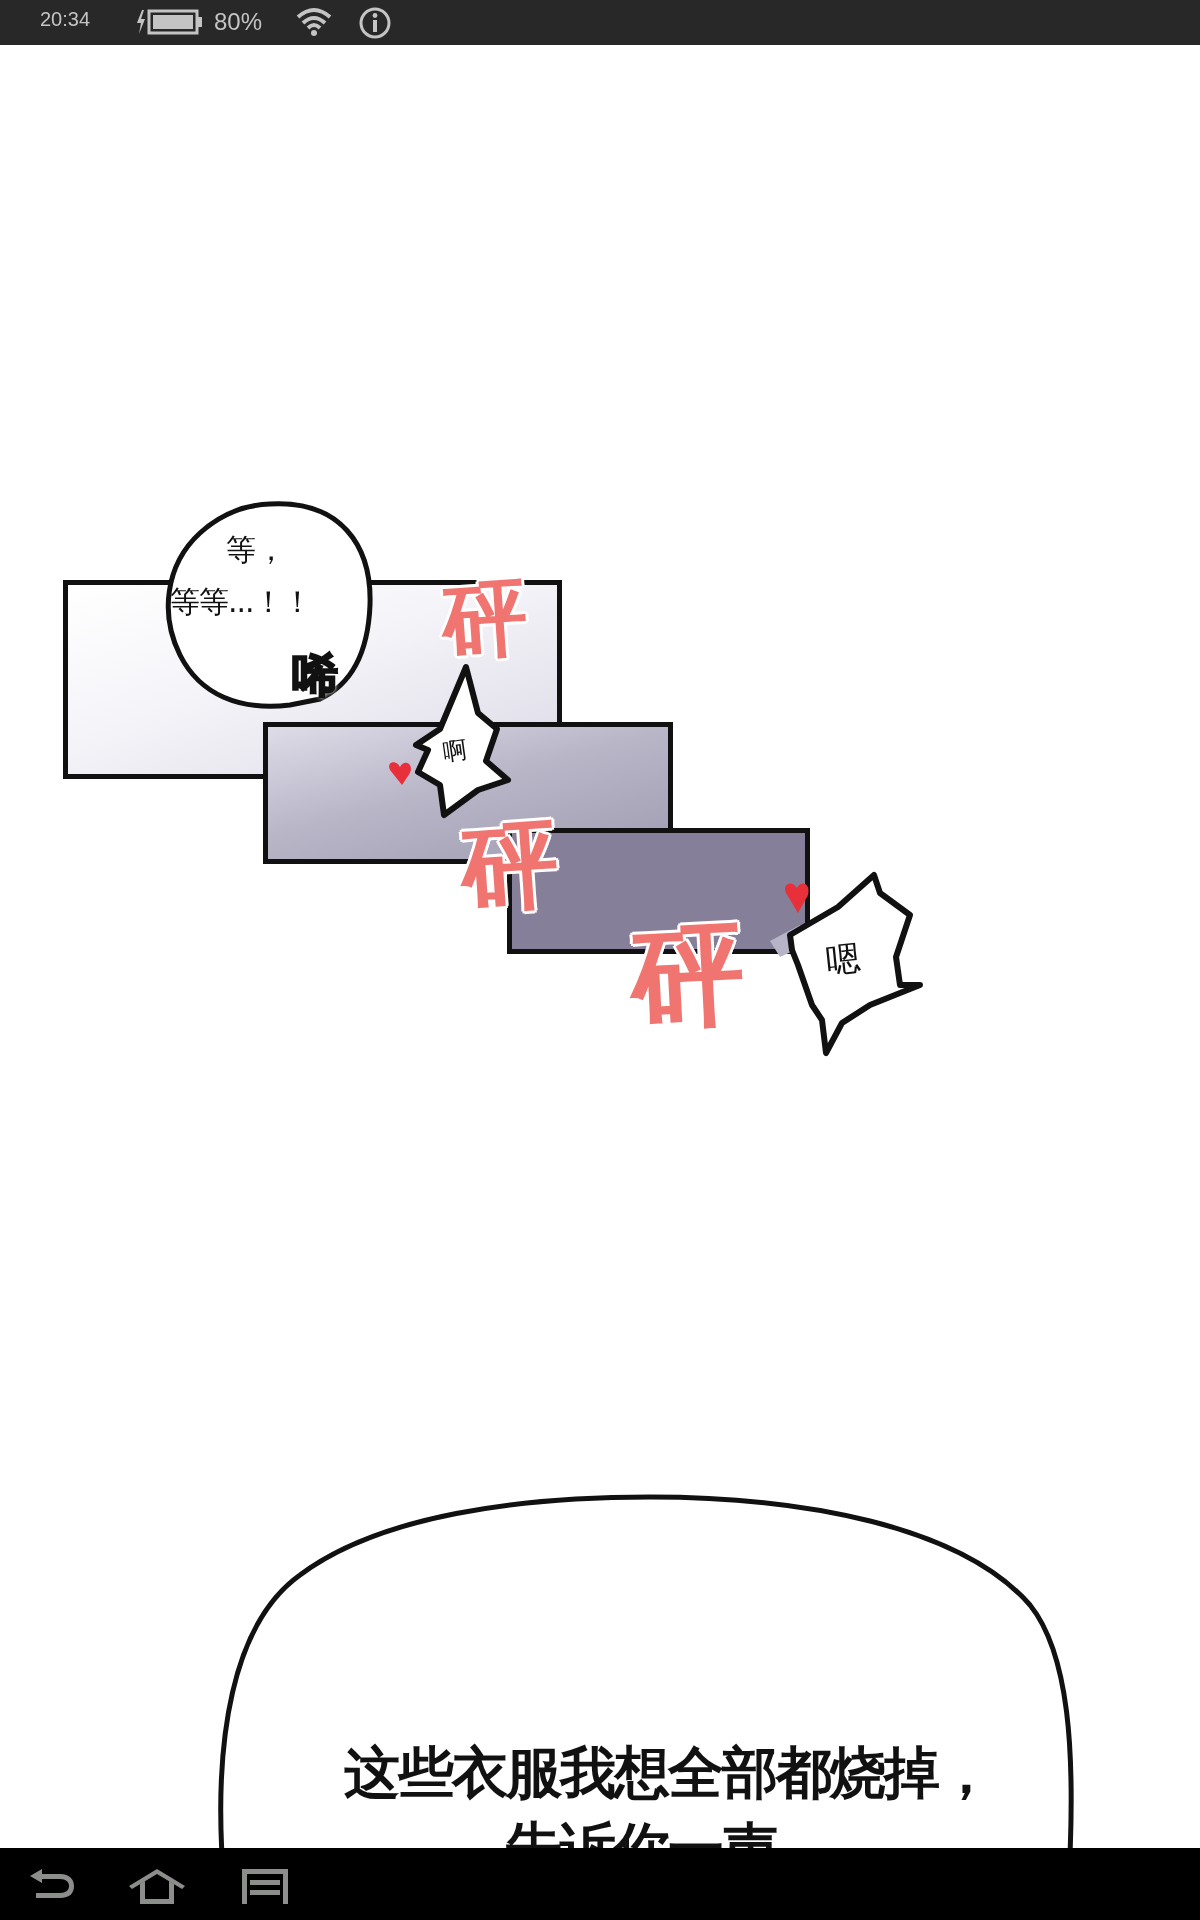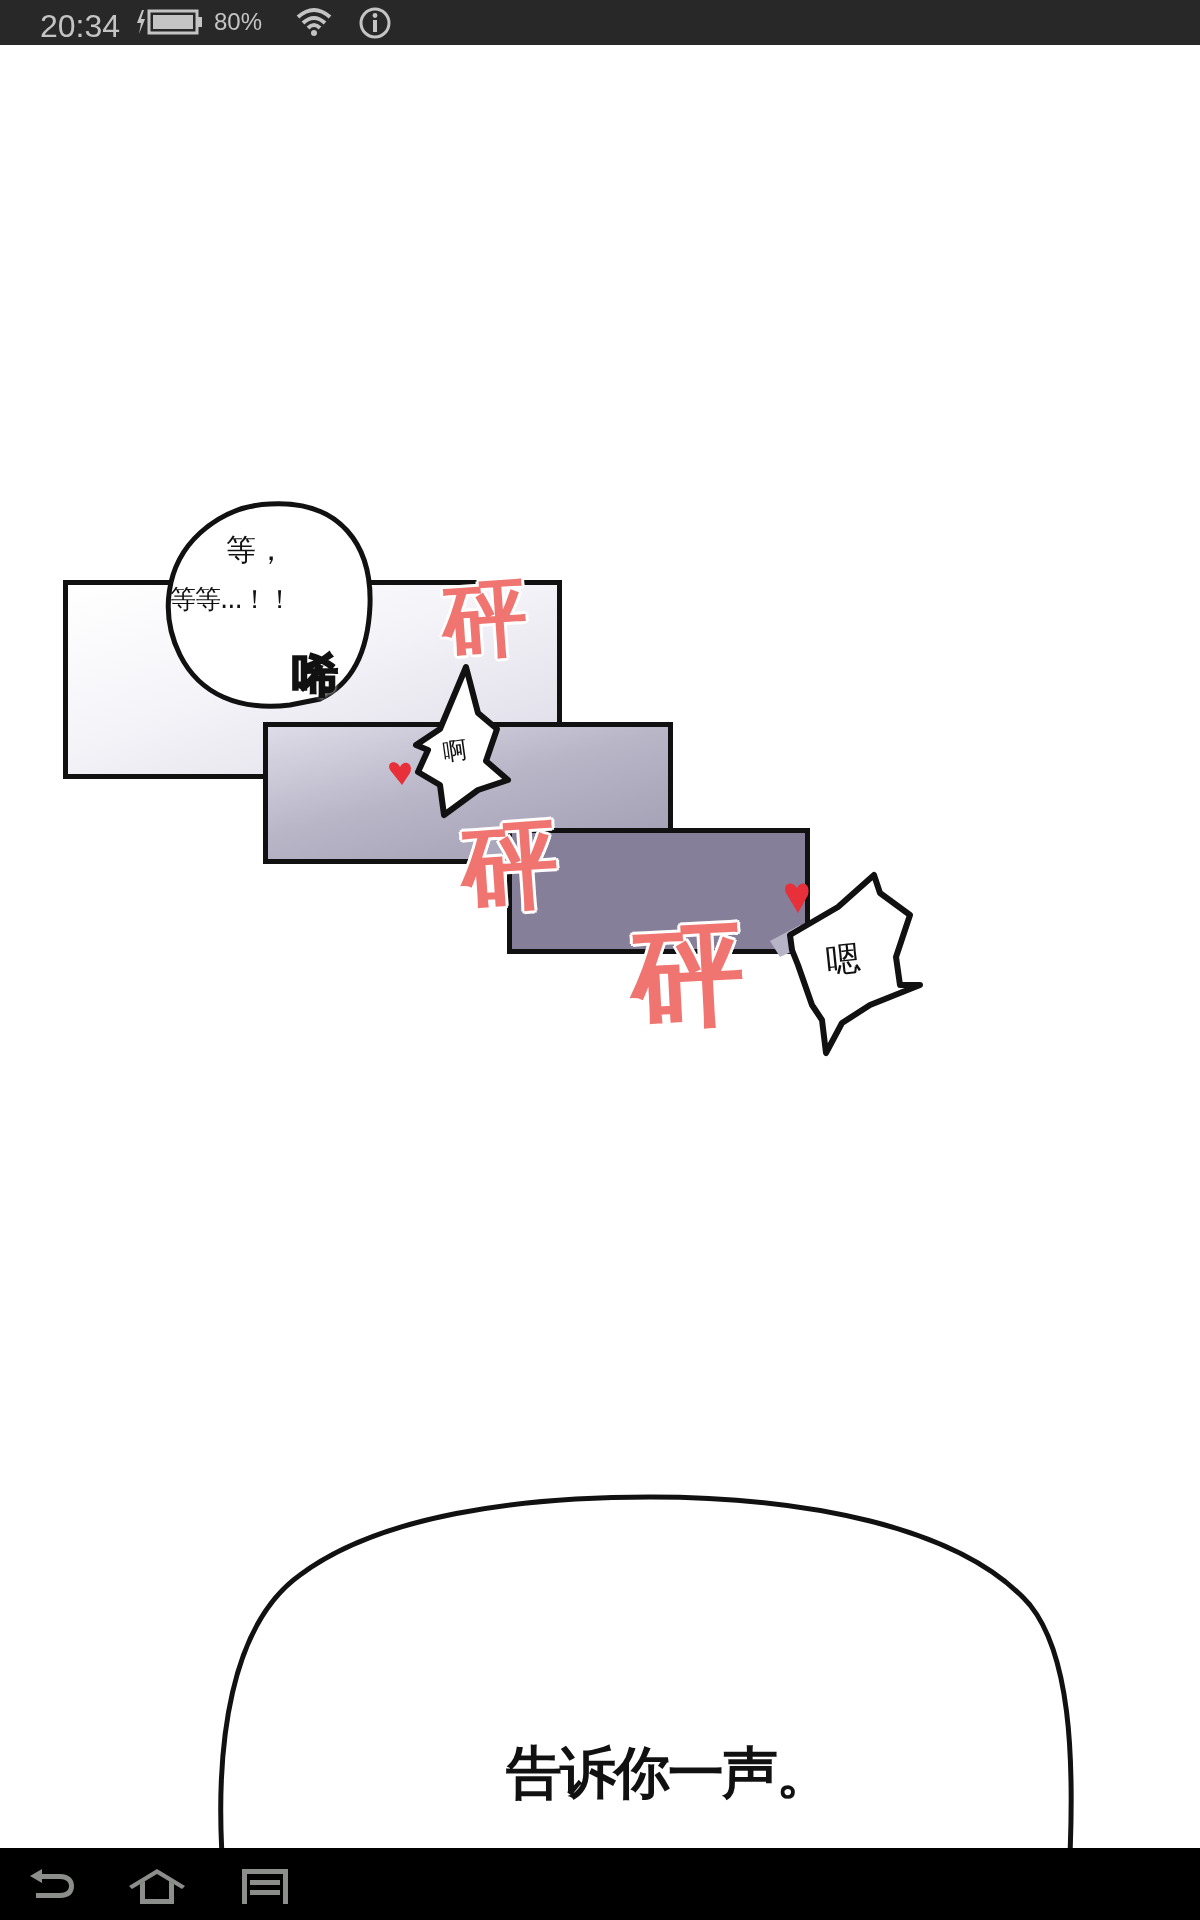--- a/index.html
+++ b/index.html
@@ -1,34 +1,34 @@
 <!DOCTYPE html>
 <html><head>
 <meta charset="utf-8">
 <style>
   html, body { margin:0; padding:0; }
   body { width:1200px; height:1920px; position:relative; overflow:hidden; background:#ffffff; font-family:"DejaVu Sans", sans-serif; }
   .statusbar { position:absolute; left:0; top:0; width:1200px; height:45px; background:#282828; color:#c4c4c4; }
-  .sb-time { position:absolute; left:40px; top:8px; font-size:32px; font-family:"Liberation Sans", sans-serif;text-align:center; }
+  .sb-time { position:absolute; left:40px; top:8px; font-size:20px; font-family:"Liberation Sans", sans-serif;text-align:center; }
   .sb-batt { position:absolute; left:136px; top:9px; width:70px; height:26px; }
   .sb-pct { position:absolute; left:214px; top:8px; font-size:24px; font-family:Liberation Sans, sans-serif; }
   .sb-wifi { position:absolute; left:296px; top:7px; width:36px; height:30px; }
   .sb-info { position:absolute; left:358px; top:6px; width:34px; height:34px; }
 
   .reader { position:absolute; left:0; top:45px; width:1200px; height:1803px; background:#ffffff; overflow:hidden; }
   .panel { position:absolute; border:5px solid #111; box-sizing:border-box; }
   .p1 { left:63px; top:535px; width:499px; height:199px; background:linear-gradient(160deg,#ffffff 0%,#f4f3f8 45%,#dcdae6 100%); }
   .p2 { left:263px; top:677px; width:410px; height:142px; background:linear-gradient(165deg,#dedce8 0%,#b9b6c8 45%,#a09cb2 100%); }
   .p3 { left:507px; top:783px; width:303px; height:126px; background:#857f99; }
 
   .svg-layer { position:absolute; left:0; top:0; width:1200px; height:1803px; }
 
   .bubble-text { position:absolute; color:#111; font-family:"DejaVu Sans", sans-serif; text-align:center; white-space:nowrap; }
   .t-deng1 { left:226px; top:485px; font-size:30px; }
-  .t-deng2 { left:170px; top:537px; font-size:26px; letter-spacing:-1px; }
+  .t-deng2 { left:170px; top:537px; font-size:30px; letter-spacing:-1px; }
   .t-he { left:292px; top:600px; font-size:46px; font-weight:bold; color:#111; -webkit-text-stroke:2px #111; text-shadow:0 0 4px #fff,0 0 4px #fff; }
   .t-a { left:443px; top:690px; font-size:24px; transform:rotate(-8deg); }
   .t-en { left:826px; top:892px; font-size:34px; transform:rotate(-6deg); }
 
   .sfx { position:absolute; color:#f07570; font-weight:bold; font-family:"DejaVu Sans", sans-serif;
          text-shadow: 3px 0 #fff,-3px 0 #fff,0 3px #fff,0 -3px #fff,2px 2px #fff,-2px -2px #fff,2px -2px #fff,-2px 2px #fff; }
   .sfx1 { left:443px; top:518px; font-size:84px; transform:rotate(-4deg); }
   .sfx2 { left:462px; top:758px; font-size:96px; transform:rotate(-4deg); }
   .sfx3 { left:632px; top:856px; font-size:112px; transform:rotate(-3deg); }
 
@@ -92,20 +92,21 @@
   <div class="bubble-text t-deng2">等等...！！</div>
   <div class="bubble-text t-he">唏</div>
   <div class="bubble-text t-a">啊</div>
   <div class="bubble-text t-en">嗯</div>
 
   <div class="sfx sfx1">砰</div>
   <div class="sfx sfx2">砰</div>
   <div class="sfx sfx3">砰</div>
 
   <div class="big-text">
+    <div>这些衣服我想全部都烧掉，</div>
     <div>告诉你一声。</div>
   </div>
 </div>
 
 <div class="navbar">
   <div class="nav-btn nav-back">
     <svg width="64" height="40" viewBox="0 0 64 40">
       <path d="M10 10 L22 3 L22 8 L40 8 C50 8 54 14 54 20 C54 27 50 32 40 32 L16 32 L16 27 L40 27 C46 27 49 24 49 20 C49 16 46 13 40 13 L22 13 L22 17 Z" fill="#8c8e8c"></path>
     </svg>
   </div>

